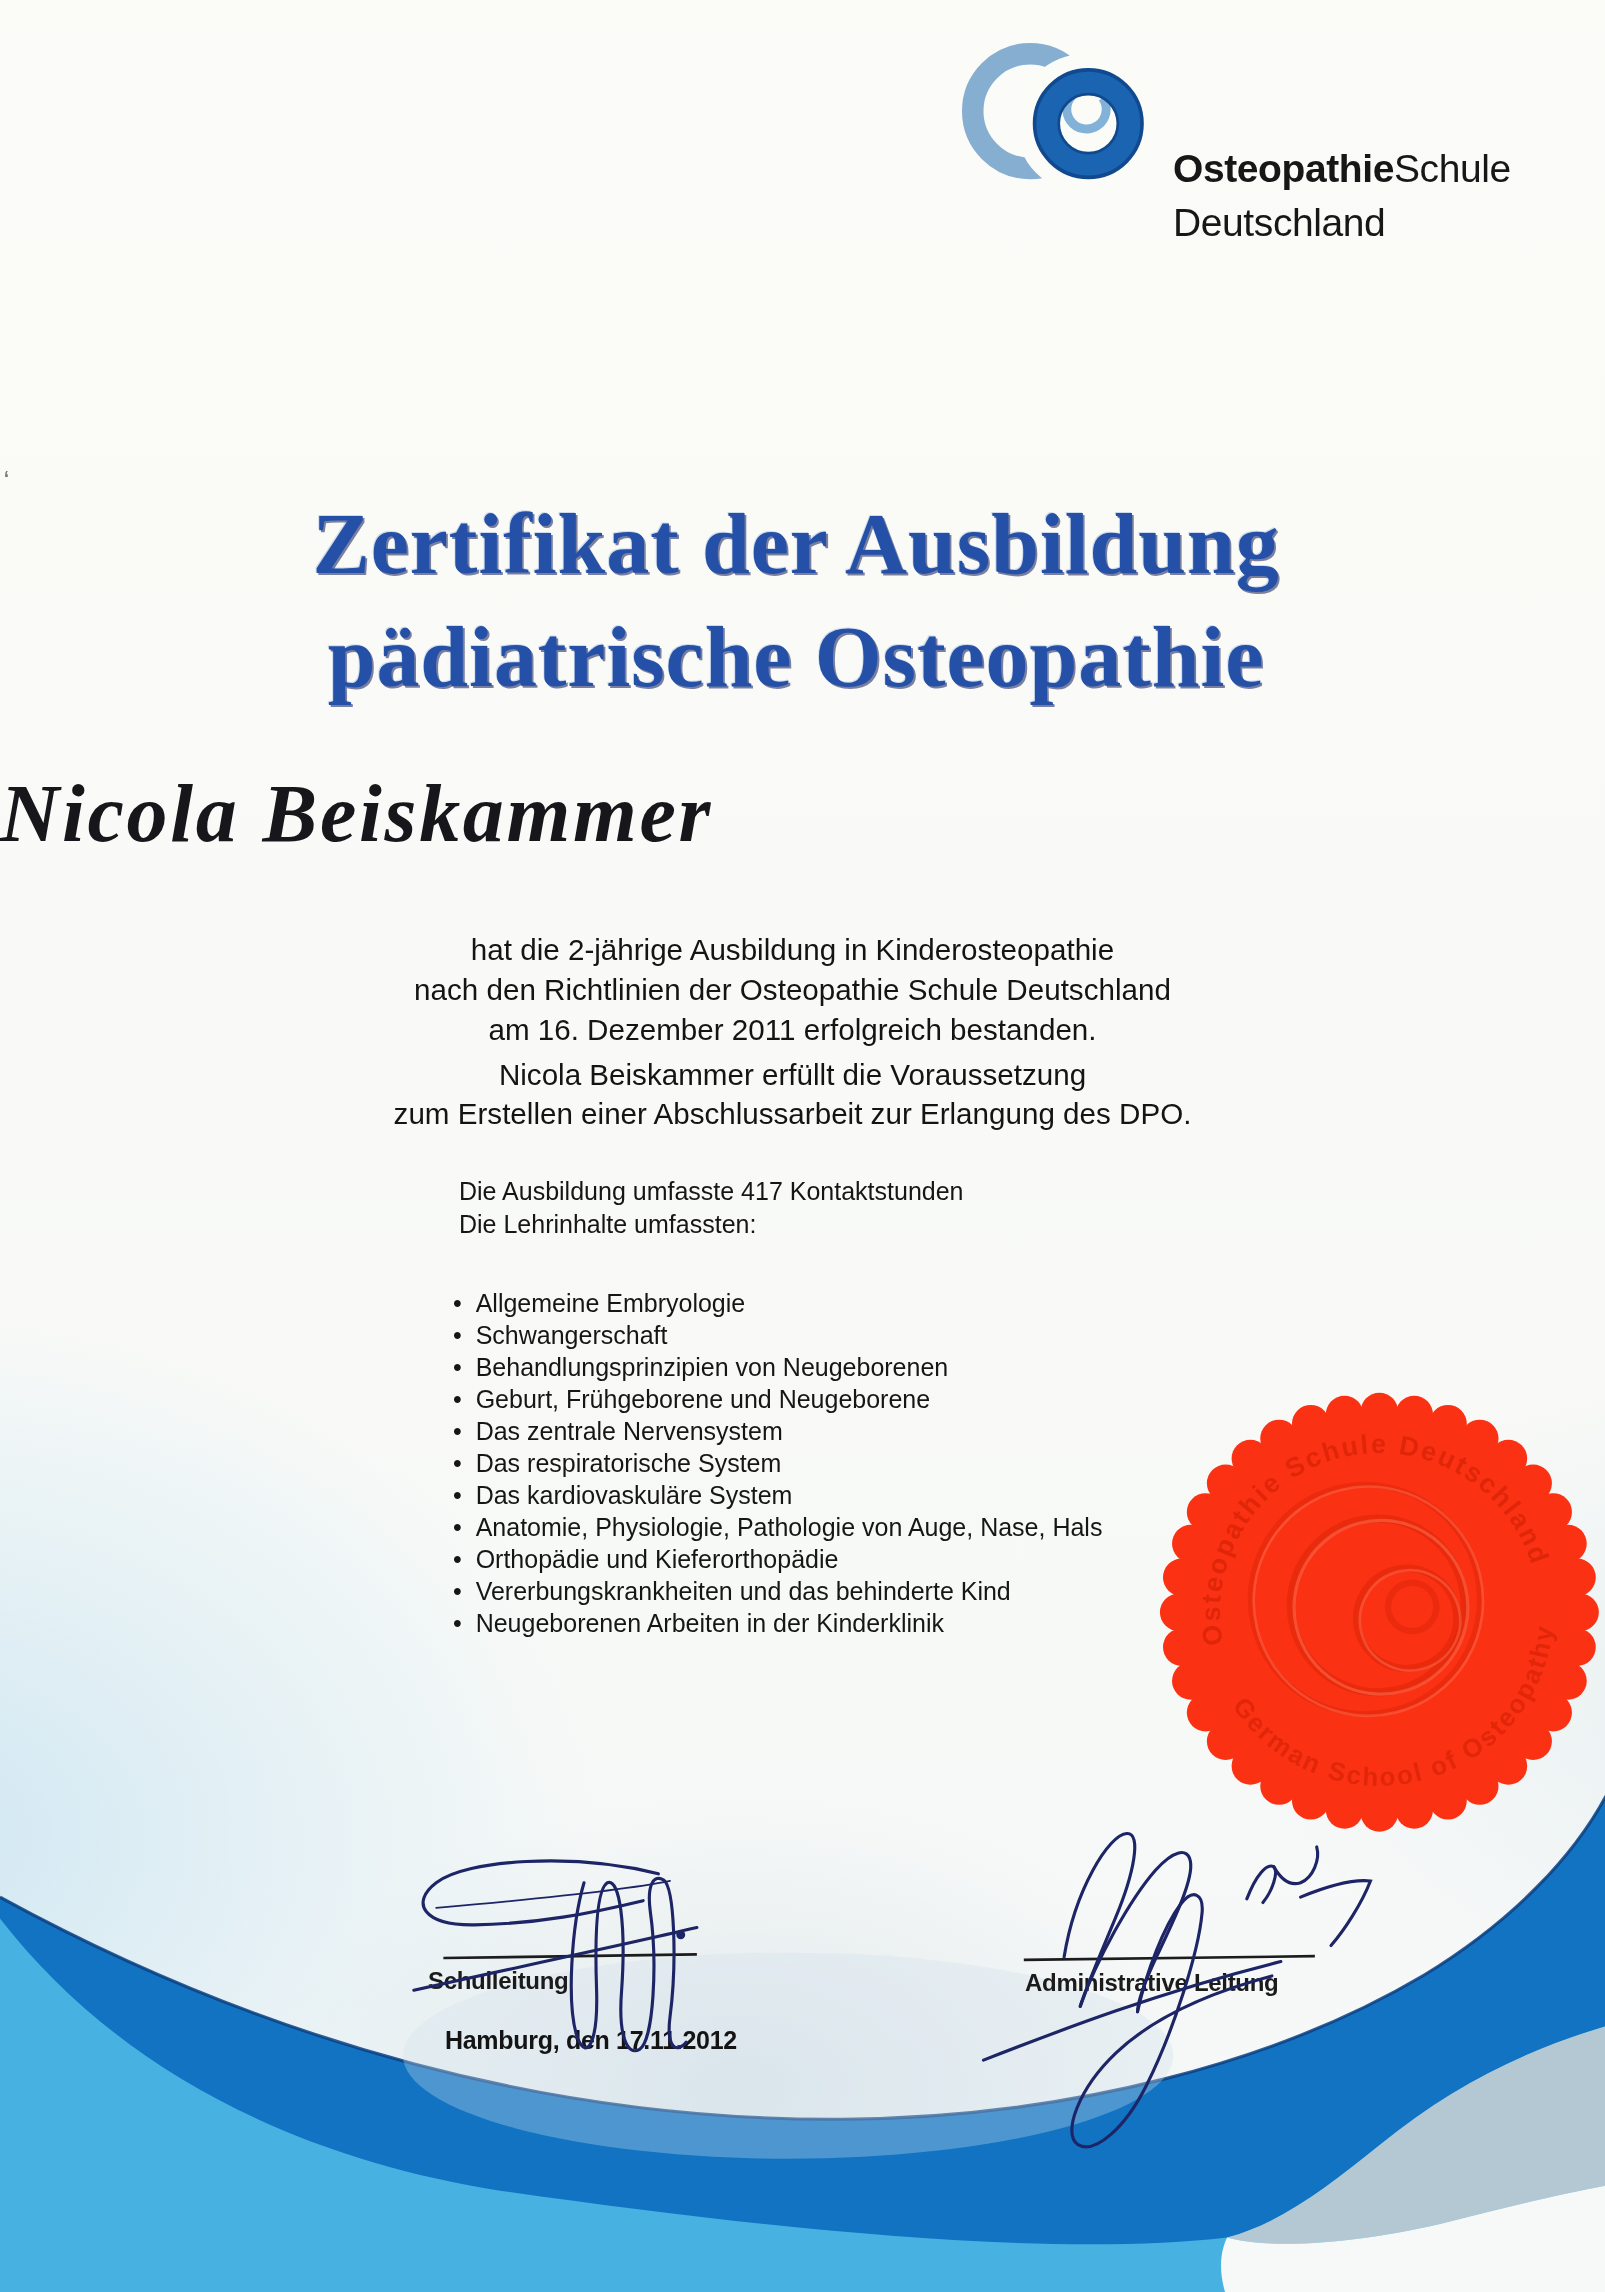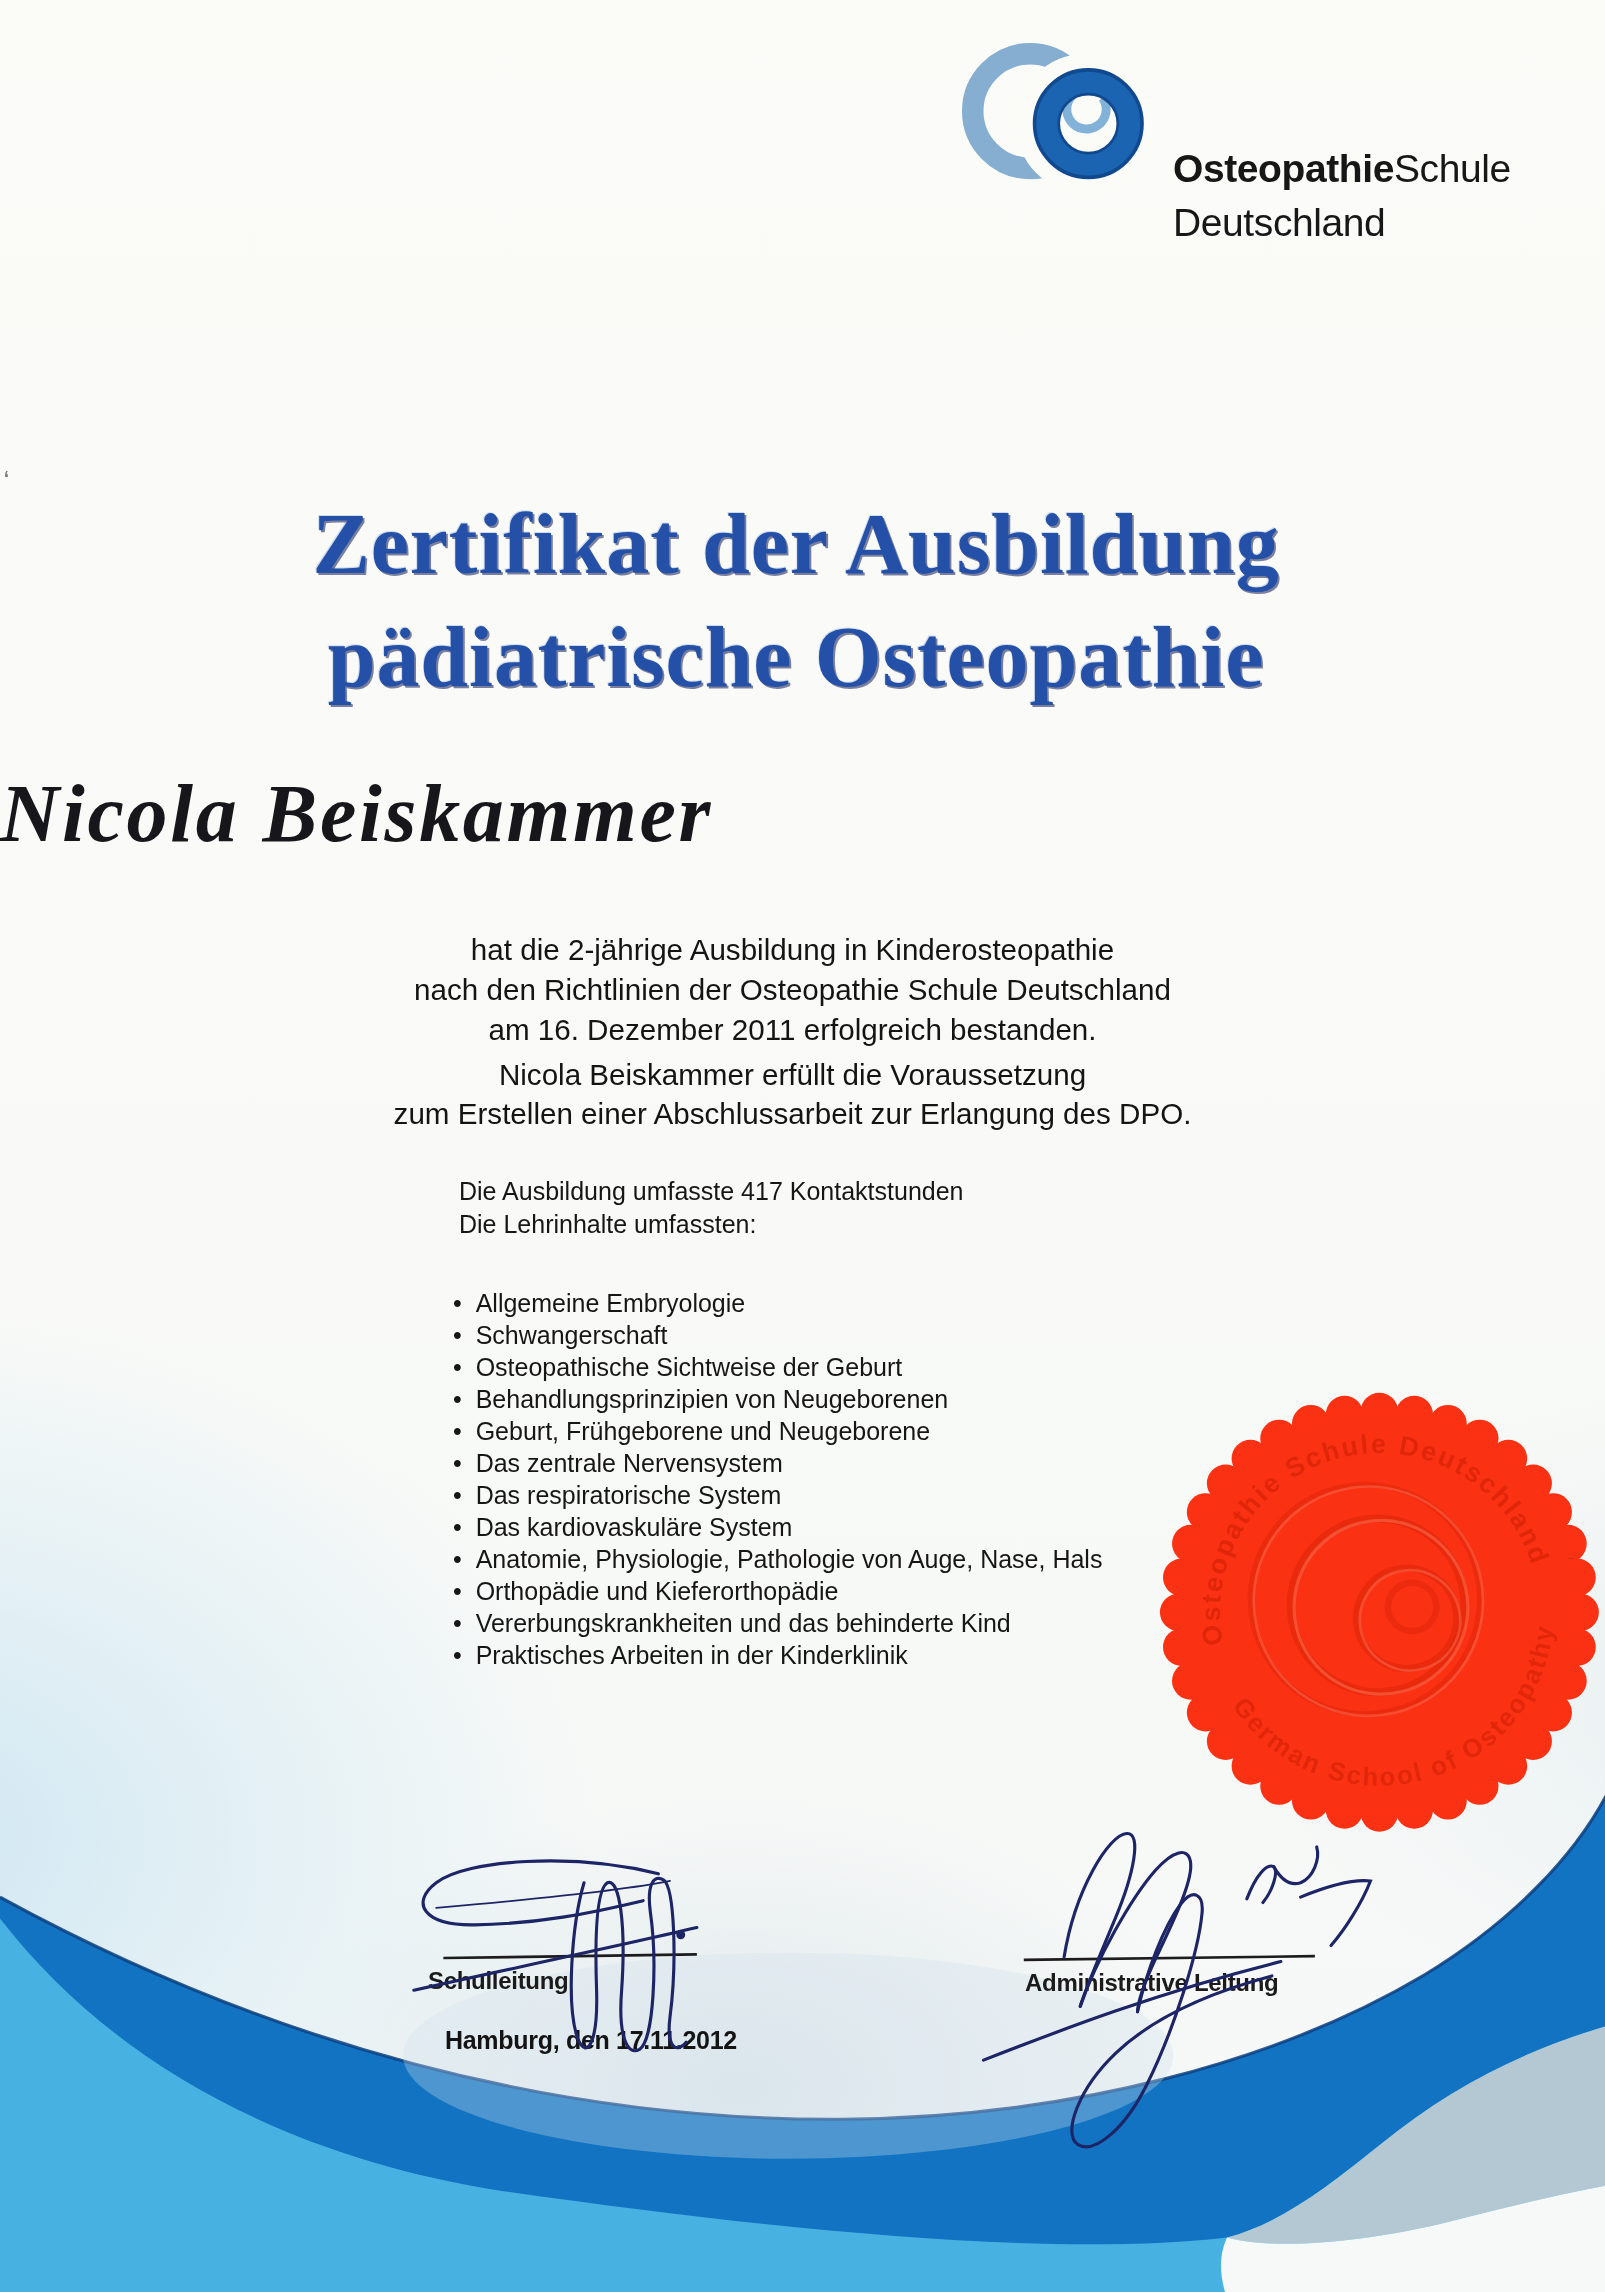--- a/index.html
+++ b/index.html
@@ -164,30 +164,29 @@
     </div>
 
   <div class="txt course-info">
       <div>Die Ausbildung umfasste 417 Kontaktstunden</div>
       <div>Die Lehrinhalte umfassten:</div>
     </div>
 
   <div class="txt curriculum">
       <div class="bullet-item">Allgemeine Embryologie</div>
       <div class="bullet-item">Schwangerschaft</div>
-      <div class="bullet-item">Osteopathische Sichtweise der Geburt</div>
       <div class="bullet-item">Behandlungsprinzipien von Neugeborenen</div>
       <div class="bullet-item">Geburt, Frühgeborene und Neugeborene</div>
       <div class="bullet-item">Das zentrale Nervensystem</div>
       <div class="bullet-item">Das respiratorische System</div>
       <div class="bullet-item">Das kardiovaskuläre System</div>
       <div class="bullet-item">Anatomie, Physiologie, Pathologie von Auge, Nase, Hals</div>
       <div class="bullet-item">Orthopädie und Kieferorthopädie</div>
       <div class="bullet-item">Vererbungskrankheiten und das behinderte Kind</div>
-      <div class="bullet-item">Praktisches Arbeiten in der Kinderklinik</div>
+      <div class="bullet-item">Neugeborenen Arbeiten in der Kinderklinik</div>
     </div>
 
   <div class="txt sig-label left">Schulleitung</div>
   <div class="txt sig-label right">Administrative Leitung</div>
   <div class="txt place-date">Hamburg, den 17.11.2012</div>
 
   <svg class="sigs" width="1606" height="2293" viewBox="0 0 1793 2560">
 
     <line x1="495" y1="2186" x2="778" y2="2182" stroke="#1c1c1c" stroke-width="3"></line>
     <line x1="1143" y1="2188" x2="1468" y2="2184" stroke="#1c1c1c" stroke-width="3"></line>

